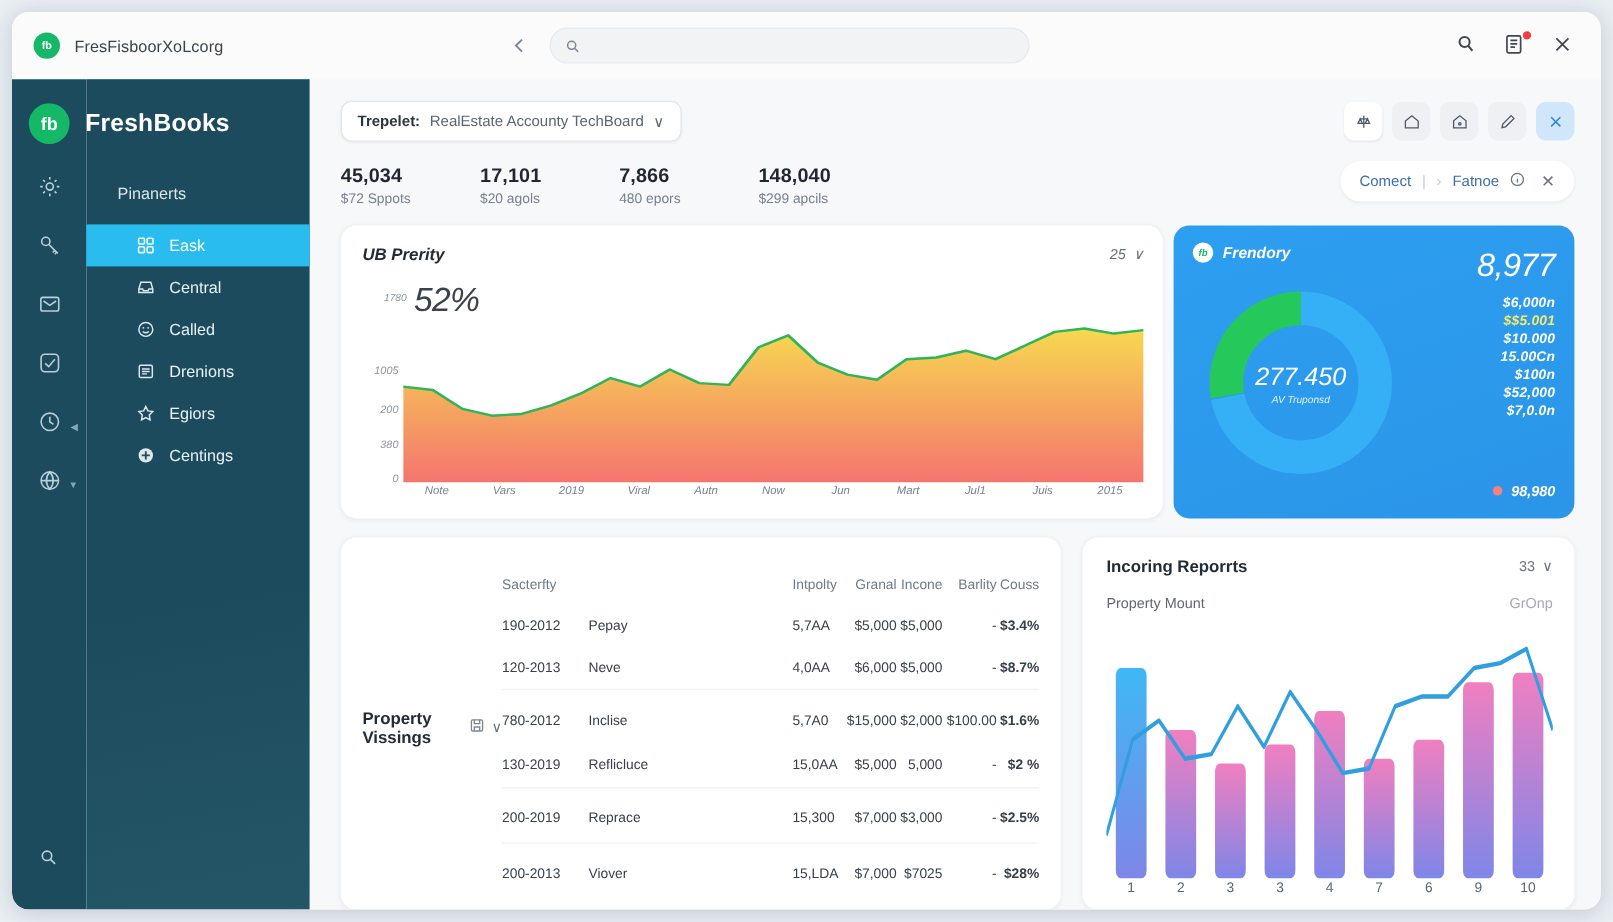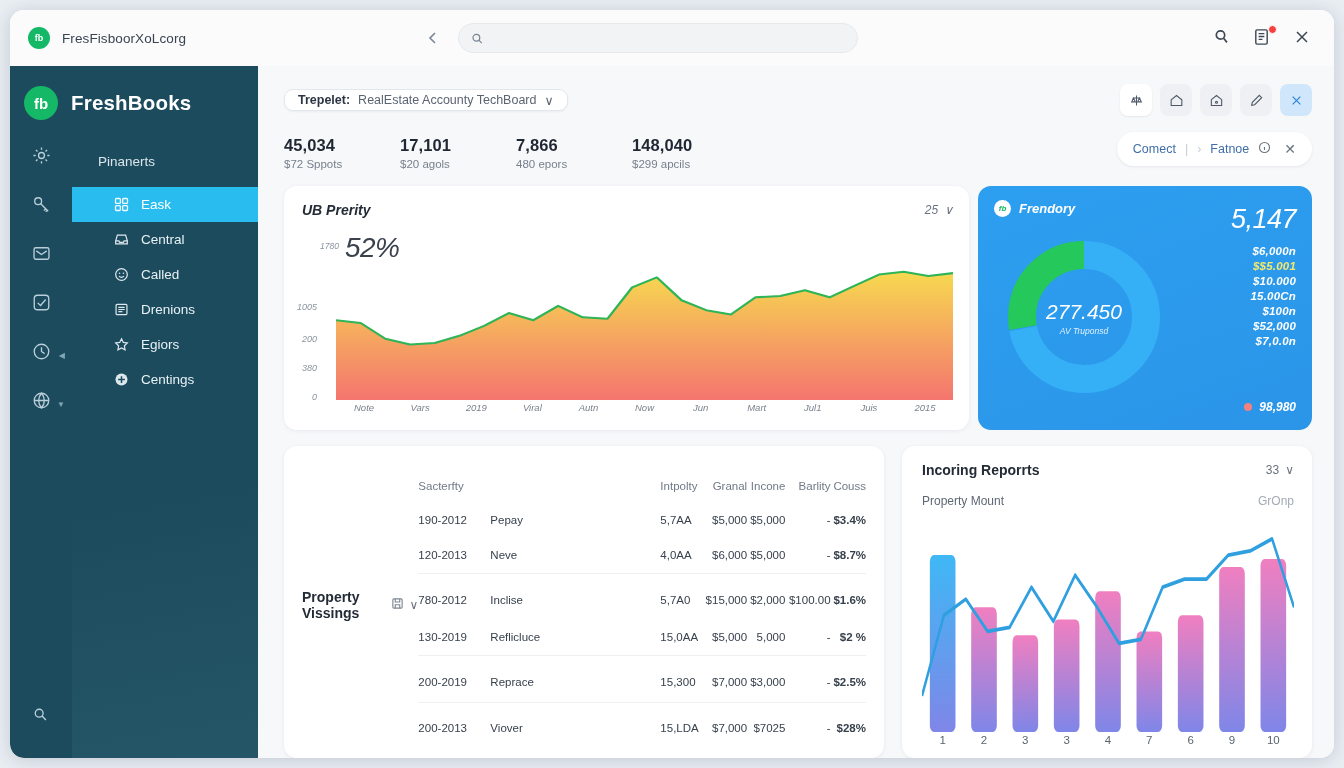--- a/index.html
+++ b/index.html
@@ -110,21 +110,21 @@
   
   .main {
     flex: 1 1 auto; min-width: 0;
     background: #f7f8fa;
     display: flex; flex-direction: column;
     padding: 18px 22px 0 26px;
     overflow: hidden;
   }
   .main-top { display: flex; align-items: center; gap: 12px; }
   .project-select {
-    height: 22px; background: #fff;
+    height: 34px; background: #fff;
     border: 1px solid #e3e6ea; border-radius: 9px;
     display: flex; align-items: center; gap: 8px;
     padding: 0 13px; font-size: 12.5px; color: #5a6472;
     box-shadow: 0 1px 2px rgba(30,40,60,.05);
   }
   .project-select b { color: #2c3643; font-weight: 700; }
   .top-spacer { flex: 1 1 auto; }
   .tool-btns { display: flex; gap: 8px; }
   .tool-btn {
     width: 32px; height: 32px; border-radius: 8px;
@@ -156,21 +156,21 @@
   }
   .card-chart { flex: 1 1 auto; height: 244px; padding: 16px 16px 8px 18px; display: flex; flex-direction: column; }
   .card-head { display: flex; align-items: center; }
   .card-title { font-size: 14px; font-weight: 700; color: #222b36; }
   .card-head-right { margin-left: auto; display: flex; align-items: center; gap: 6px; font-size: 12px; color: #69727f; }
   .big-stat-wrap { display: flex; align-items: flex-start; gap: 6px; margin-top: 14px; padding-left: 18px; }
   .axis-top-tick { font-size: 8.5px; color: #8b949f; margin-top: 9px; }
   .big-stat { font-size: 28px; color: #39424e; font-weight: 400; letter-spacing: -.5px; }
   .chart-area { flex: 1 1 auto; position: relative; margin-top: -6px; }
   .y-axis { position: absolute; left: 0; top: 44px; bottom: 22px; width: 30px; }
-  .y-tick { position: absolute; right: 15px; font-size: 9px; color: #8b949f; }
+  .y-tick { position: absolute; right: 0; font-size: 9px; color: #8b949f; }
   .plot { position: absolute; left: 34px; right: 0; top: 6px; bottom: 22px; }
   .x-axis { position: absolute; left: 34px; right: 0; bottom: 2px; height: 18px; display: flex; }
   .x-tick { flex: 1 1 0; text-align: center; font-size: 9.5px; color: #79828e; }
 
   .card-donut {
     width: 334px; flex: 0 0 334px; height: 244px;
     background: linear-gradient(160deg,#2d9ff0 0%,#2b95e8 100%);
     border-radius: 13px; position: relative; padding: 14px 16px;
     color: #fff; display: flex;
   }
@@ -502,21 +502,21 @@
           </div>
           <div class="donut-left">
             <svg width="168" height="168" viewBox="0 0 168 168">
               <circle cx="84" cy="84" r="62" fill="none" stroke="#35b0f7" stroke-width="28" stroke-dasharray="280 110" transform="rotate(-90 84 84)"></circle>
               <circle cx="84" cy="84" r="62" fill="none" stroke="#25c85a" stroke-width="28" stroke-dasharray="109 281" stroke-dashoffset="-281" transform="rotate(-90 84 84)"></circle>
               <text x="84" y="86" text-anchor="middle" fill="#fff" font-size="21" font-family="Liberation Sans, sans-serif" id="donut-center">277.450</text>
               <text x="84" y="101" text-anchor="middle" fill="#dff0fd" font-size="8.5" font-family="Liberation Sans, sans-serif" id="donut-sub">AV Truponsd</text>
             </svg>
           </div>
           <div class="donut-right">
-            <div class="donut-big">5,147</div>
+            <div class="donut-big">8,977</div>
             <div class="donut-list" id="donut-list">
                 <div class="donut-list-item">$6,000n</div>
                 <div class="donut-list-item hl">$$5.001</div>
                 <div class="donut-list-item">$10.000</div>
                 <div class="donut-list-item">15.00Cn</div>
                 <div class="donut-list-item">$100n</div>
                 <div class="donut-list-item">$52,000</div>
                 <div class="donut-list-item">$7,0.0n</div>
               </div>
             <div class="donut-footer">

